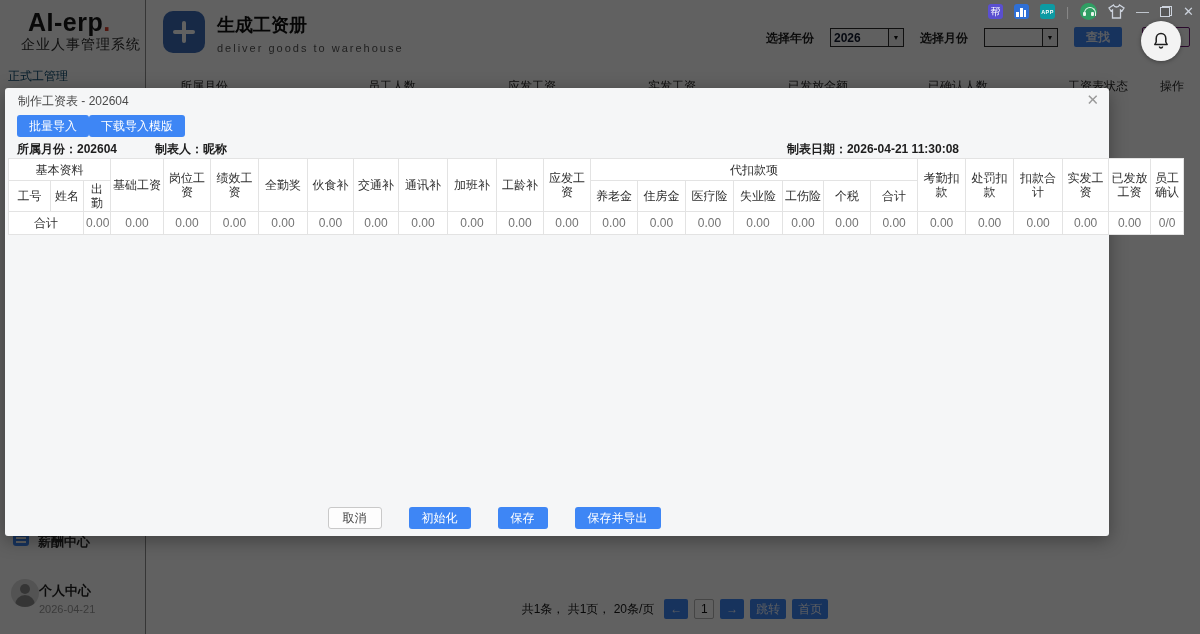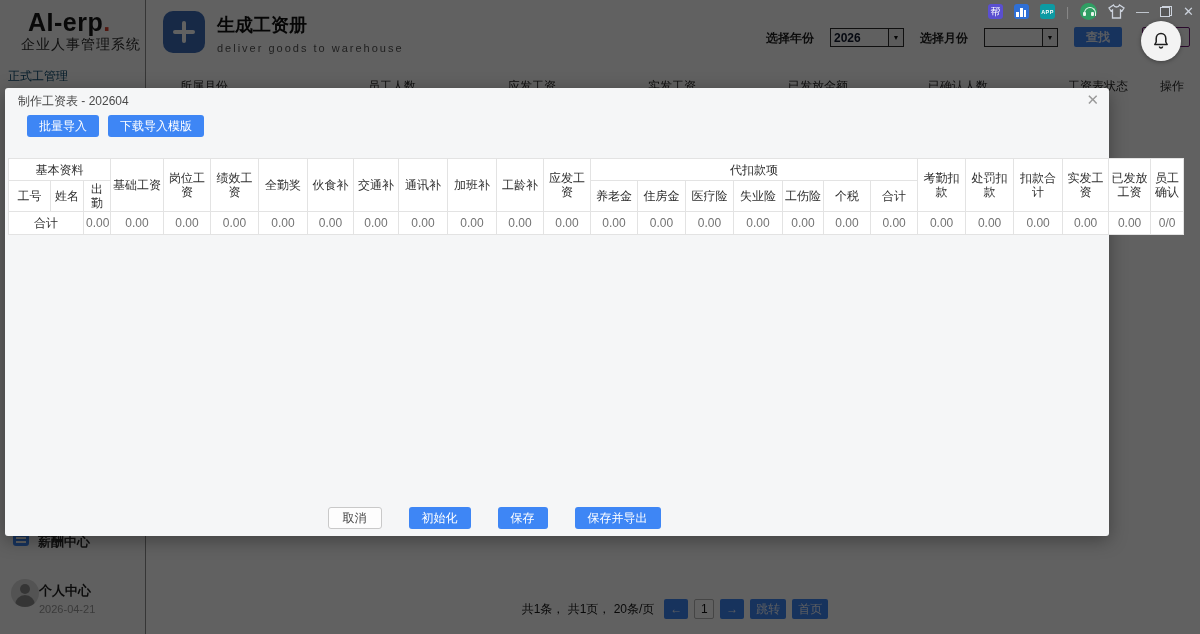--- a/index.html
+++ b/index.html
@@ -70,21 +70,21 @@
   .restore { width:12px; height:11px; position:relative; }
   .restore::before { content:""; position:absolute; right:0; top:0; width:8px; height:8px; border:1.5px solid #ccd2dc; }
   .restore::after { content:""; position:absolute; left:0; bottom:0; width:8px; height:8px; border:1.5px solid #ccd2dc; background:#565656; }
 
   .bell-fab { position:absolute; right:19px; top:21px; width:40px; height:40px; border-radius:50%; background:#f3f3f3; z-index:15; display:flex; align-items:center; justify-content:center; box-shadow:0 1px 4px rgba(0,0,0,0.35); }
 
   
   .modal { position:absolute; left:5px; top:88px; width:1104px; height:448px; background:#f5f6f7; border-radius:3px; z-index:20; box-shadow:0 4px 18px rgba(0,0,0,0.35); }
   .m-title { position:absolute; left:13px; top:5px; font-size:12px; color:#4a4a4a; }
   .m-close { position:absolute; right:10px; top:3px; font-size:15px; color:#9a9a9a; cursor:pointer; background:none; border:none; }
-  .m-toolbar { position:absolute; left:22px; top:27px; display:flex; gap:9px; }
+  .m-toolbar { position:absolute; left:12px; top:27px; display:flex; }
   .btn-blue { height:22px; padding:0 12px; background:#3e86f5; color:#fff; border:none; border-radius:3px; font-size:12px; }
   .m-meta { position:absolute; left:12px; right:12px; top:53px; display:flex; font-size:12px; color:#1d1d1d; font-weight:bold; }
   .m-meta .gap { width:38px; }
   .m-meta .mdate { margin-left:auto; margin-right:138px; }
 
   .m-tablewrap { position:absolute; left:3px; right:6px; top:70px; }
   table { width:100%; border-collapse:collapse; table-layout:fixed; background:#fff; }
   th, td { border:1px solid #e3e3e3; font-size:12px; text-align:center; padding:1px 2px; overflow:hidden; }
   th { color:#2e2e2e; font-weight:normal; height:22px; line-height:14px; }
   td { color:#737373; height:23px; }
@@ -192,20 +192,26 @@
 
 <div class="modal">
   <div class="m-title">制作工资表 - 202604</div>
   <button class="m-close">✕</button>
 
   <div class="m-toolbar">
     <button class="btn-blue">批量导入</button>
     <button class="btn-blue">下载导入模版</button>
   </div>
 
+  <div class="m-meta">
+    <span><span>所属月份：</span><span>202604</span></span>
+    <span class="gap"></span>
+    <span><span>制表人：</span><span>昵称</span></span>
+    <span class="mdate"><span>制表日期：</span><span>2026-04-21 11:30:08</span></span>
+  </div>
 
   <div class="m-tablewrap">
     <table>
       <colgroup>
         <col style="width:42px">
           <col style="width:33px">
           <col style="width:27px">
         <col style="width:53px">
           <col style="width:47px">
           <col style="width:48px">

